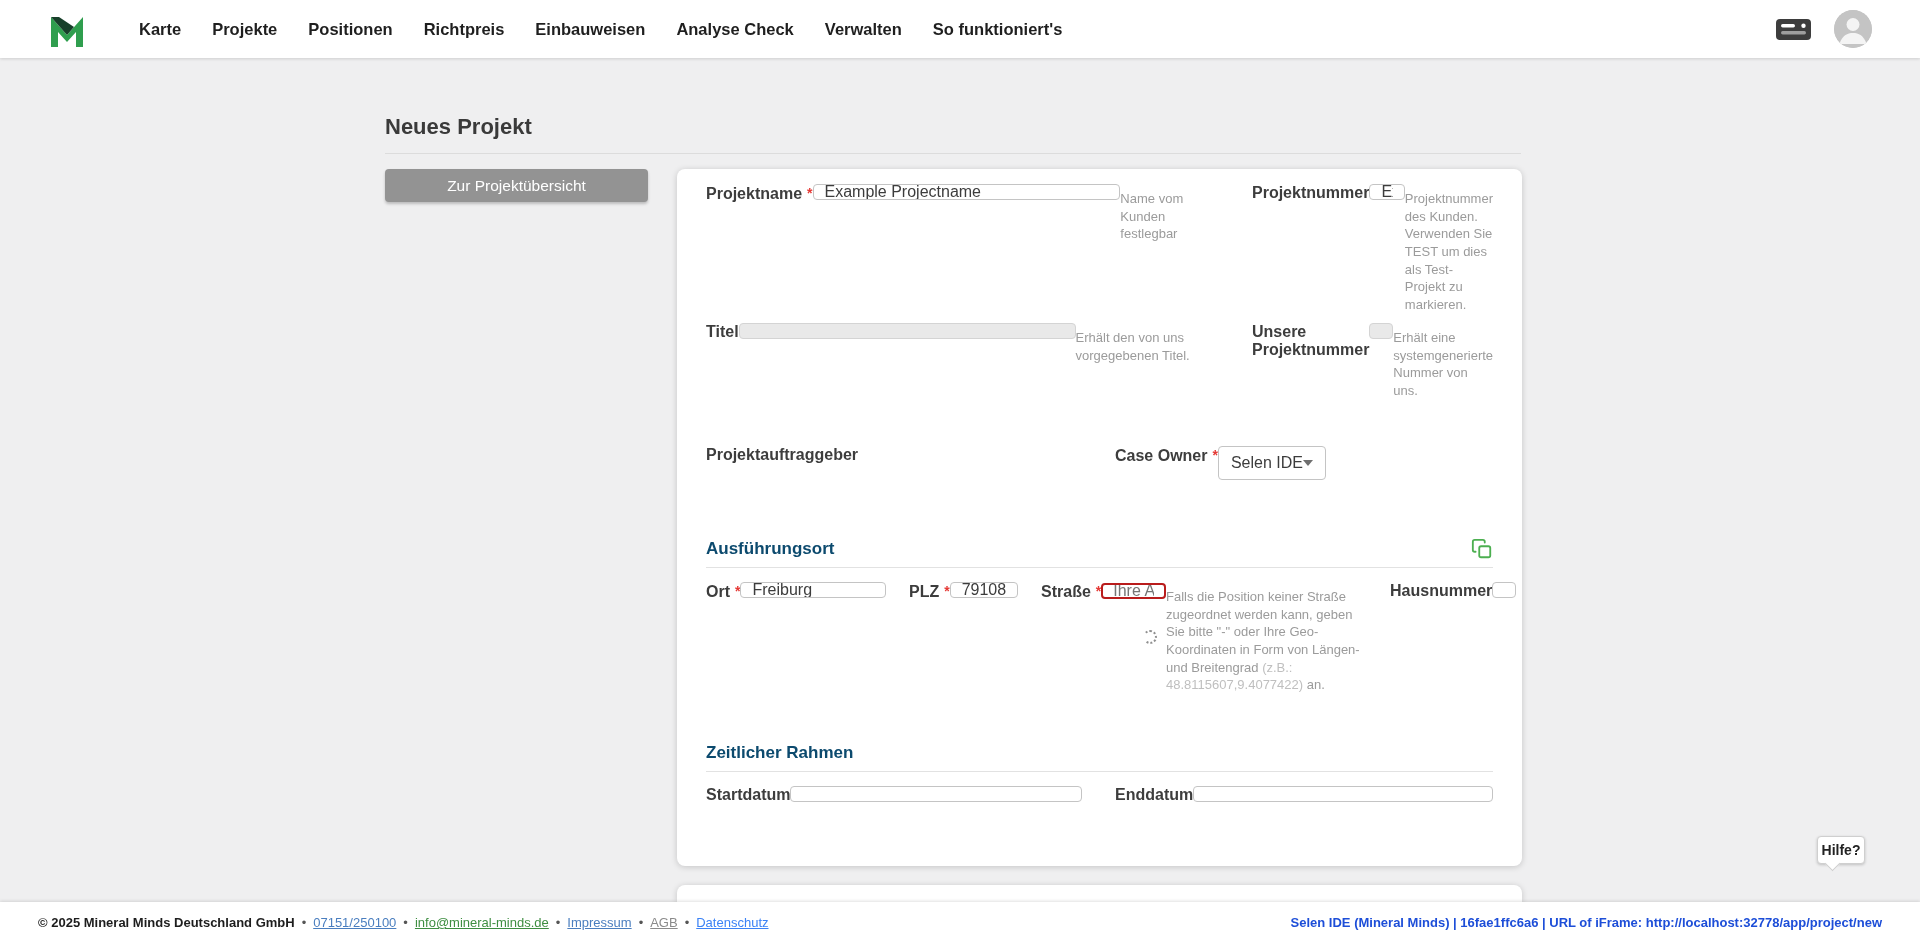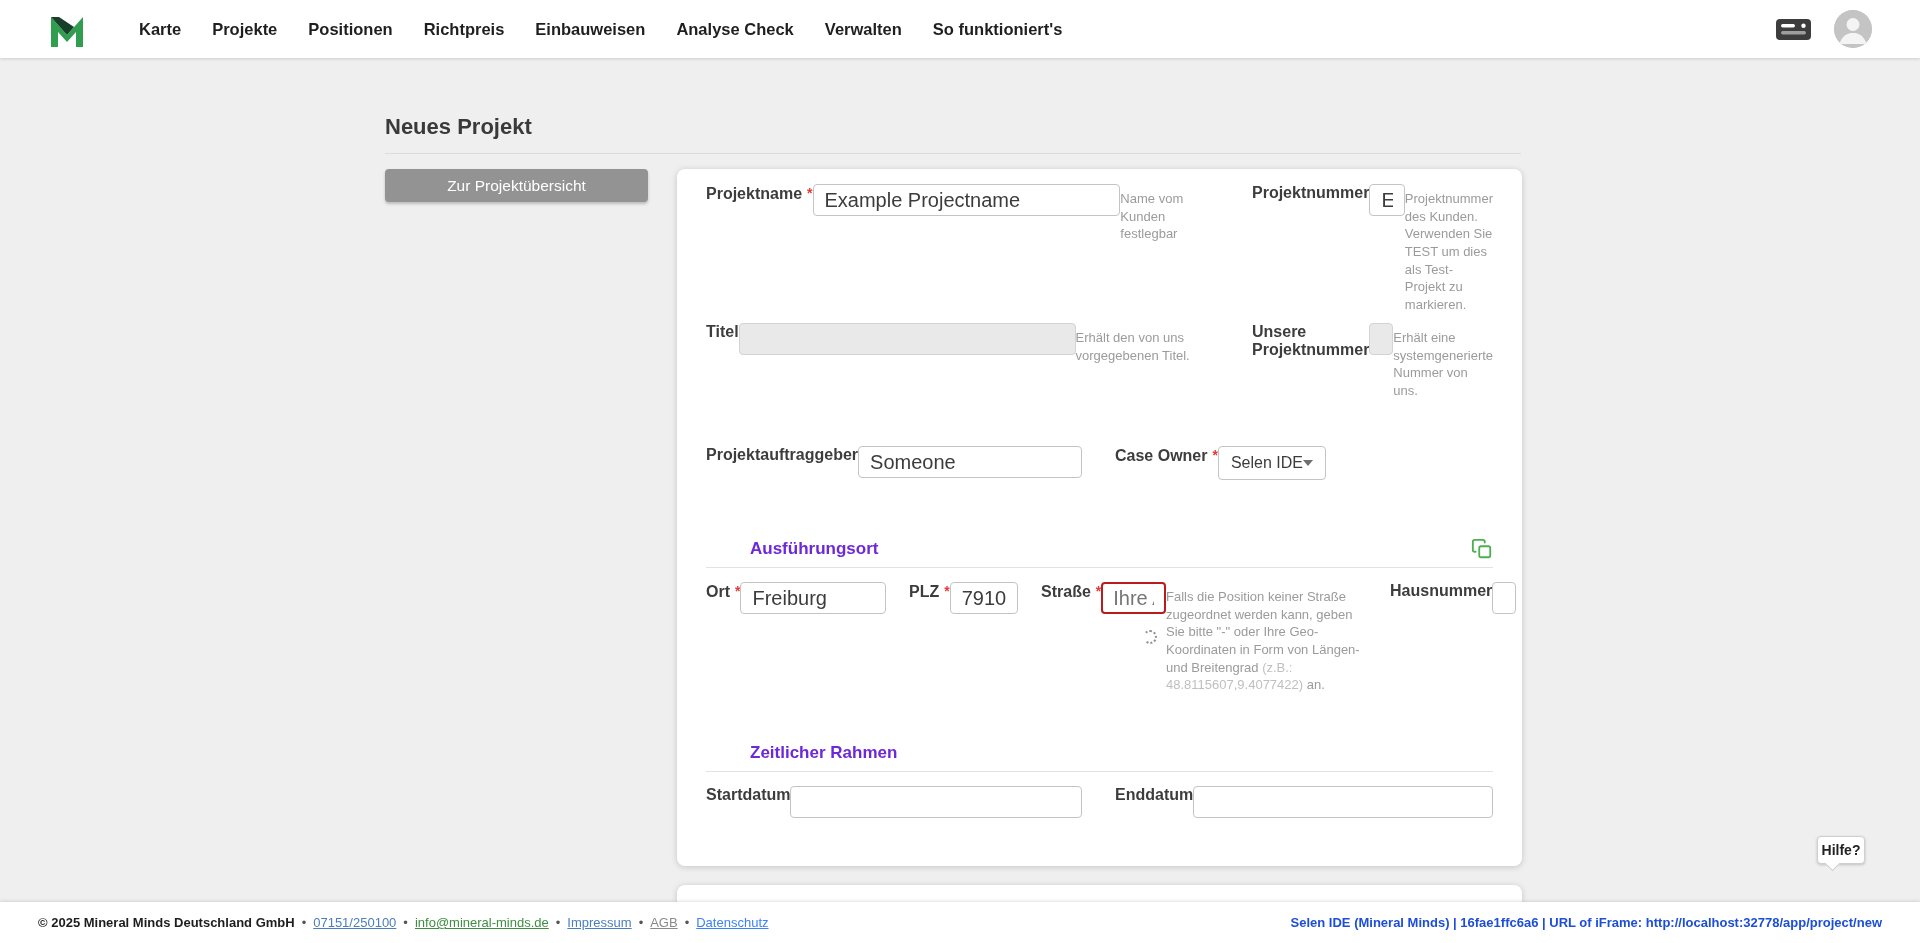--- a/index.html
+++ b/index.html
@@ -50,43 +50,43 @@
     padding:15px 29px 0 29px;
   }
   .frow { display:flex; justify-content:space-between; align-items:flex-start; }
   .frow1 { height:139px; } .frow2 { height:123px; } .frow3 { height:92px; } .frow4 { height:160px; }
   .field { display:flex; flex-direction:row; }
   .w514{width:514px}.w241{width:241px}.w376{width:376px}.w378{width:378px}
   .w180{width:180px}.w109{width:109px}.w326{width:326px}.w103{width:103px}
   .flabel { font-size:16px; font-weight:700; color:#3d3d3d; line-height:18px; margin-bottom:5px; }
   .req { color:#e53935; margin-left:5px; font-size:14px; vertical-align:1px; }
   .finput {
-    height:32px; width:100%; border:1px solid #c4c4c4; border-radius:4px;
-    padding:0 11px; font-size:20px; color:#3c3c3c; font-family:inherit;
+    height:16px; width:100%; border:1px solid #c4c4c4; border-radius:4px;
+    padding:0 11px; font-size:16px; color:#3c3c3c; font-family:inherit;
     background:#fff; outline:none;
   }
   .finput:disabled { background:#e9e9e9; border-color:#d4d4d4; }
   .helper { margin-top:6px; font-size:13px; color:#9b9b9b; line-height:1.36; }
   .helper .light { color:#bfbfbf; }
   .selectbox {
     height:34px; border:1px solid #c4c4c4; border-radius:4px; padding:0 12px;
     display:flex; align-items:center; justify-content:space-between;
     font-size:16px; color:#3c3c3c; cursor:pointer; background:#fff;
   }
   .caret { width:0; height:0; border-left:5px solid transparent; border-right:5px solid transparent; border-top:6px solid #6f6f6f; }
   .inputwrap { position:relative; width:100%; }
   .focused { border:2px solid #b91c1c; padding:0 10px; }
   .spinner {
     position:absolute; right:9px; top:50%; margin-top:-8px;
     width:14px; height:14px; border-radius:50%;
     border:2px dotted #8f8f8f; border-left-color:transparent;
   }
   .sechead { height:44px; }
   .secrow { display:flex; align-items:center; justify-content:space-between; height:22px; }
-  .sectitle { font-size:17px; font-weight:700; color:#6d28d9;margin-left:44px; }
+  .sectitle { font-size:17px; font-weight:700; color:#0c4a6e; }
   .sechr { border:none; border-top:1px solid #e2e2e2; margin:7px 0 0 0; }
   .copy-btn { cursor:pointer; display:flex; }
 
   
   .next-card {
     position:absolute; left:677px; top:885px; width:845px; height:17px;
     background:#ffffff; border-radius:8px 8px 0 0;
     box-shadow:0 1px 6px rgba(0,0,0,.18);
   }
   .help-bubble {
@@ -197,21 +197,20 @@
       <input class="finput" type="text" disabled="" style="">
       <div class="helper">Erhält eine systemgenerierte Nummer von uns.</div>
     </div>
   </div>
 
   <div class="frow frow3">
     <div class="field w376">
       <label class="flabel">
         <span>Projektauftraggeber</span>
       </label>
-      <input class="finput" type="text" value="Someone" style="">
     </div>
     <div class="field w378">
       <label class="flabel">
         <span>Case Owner</span><span class="req">*</span>
       </label>
       <div class="selectbox">
         <span>Selen IDE</span>
         <span class="caret"></span>
       </div>
     </div>

